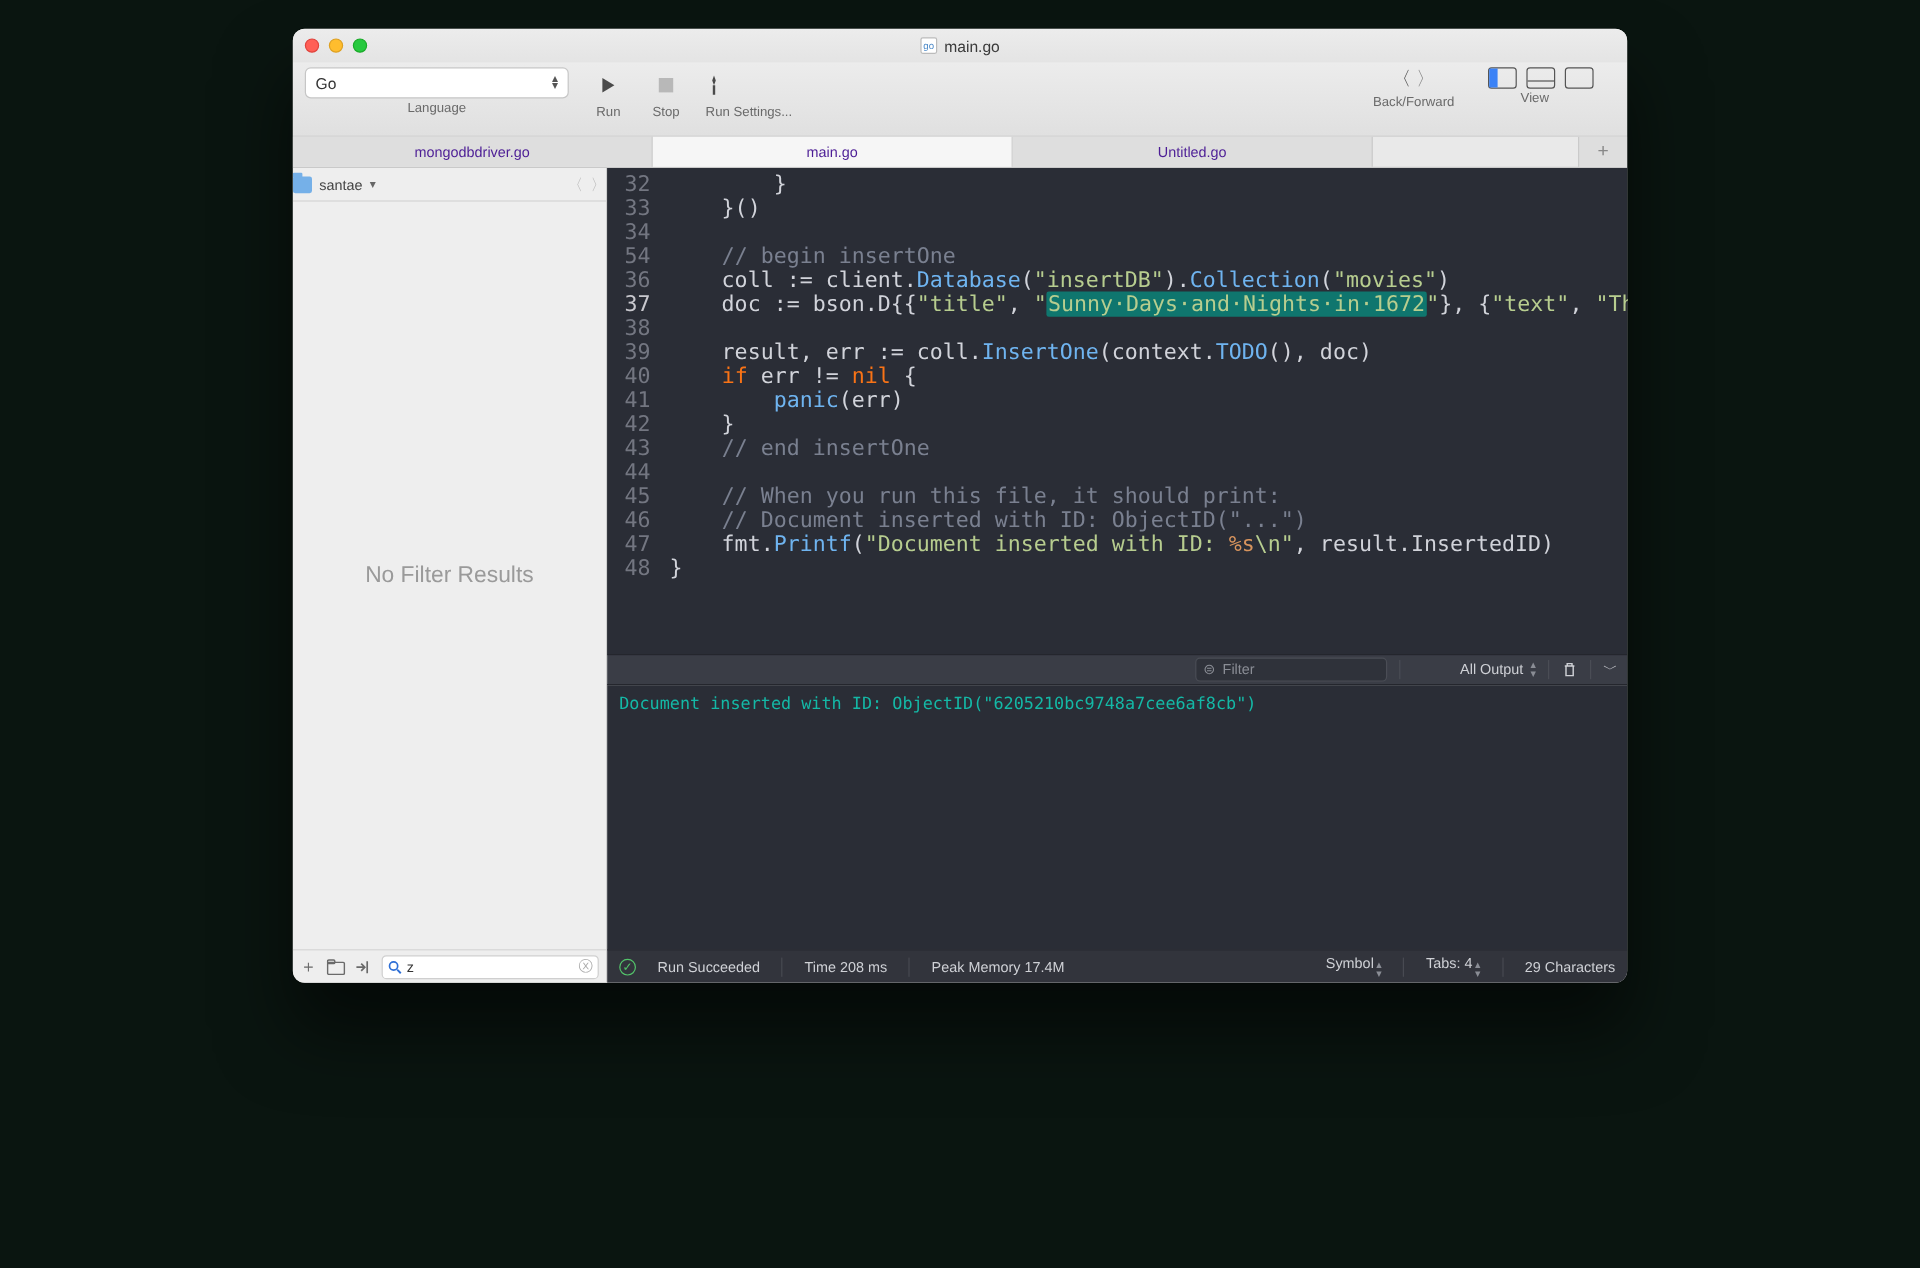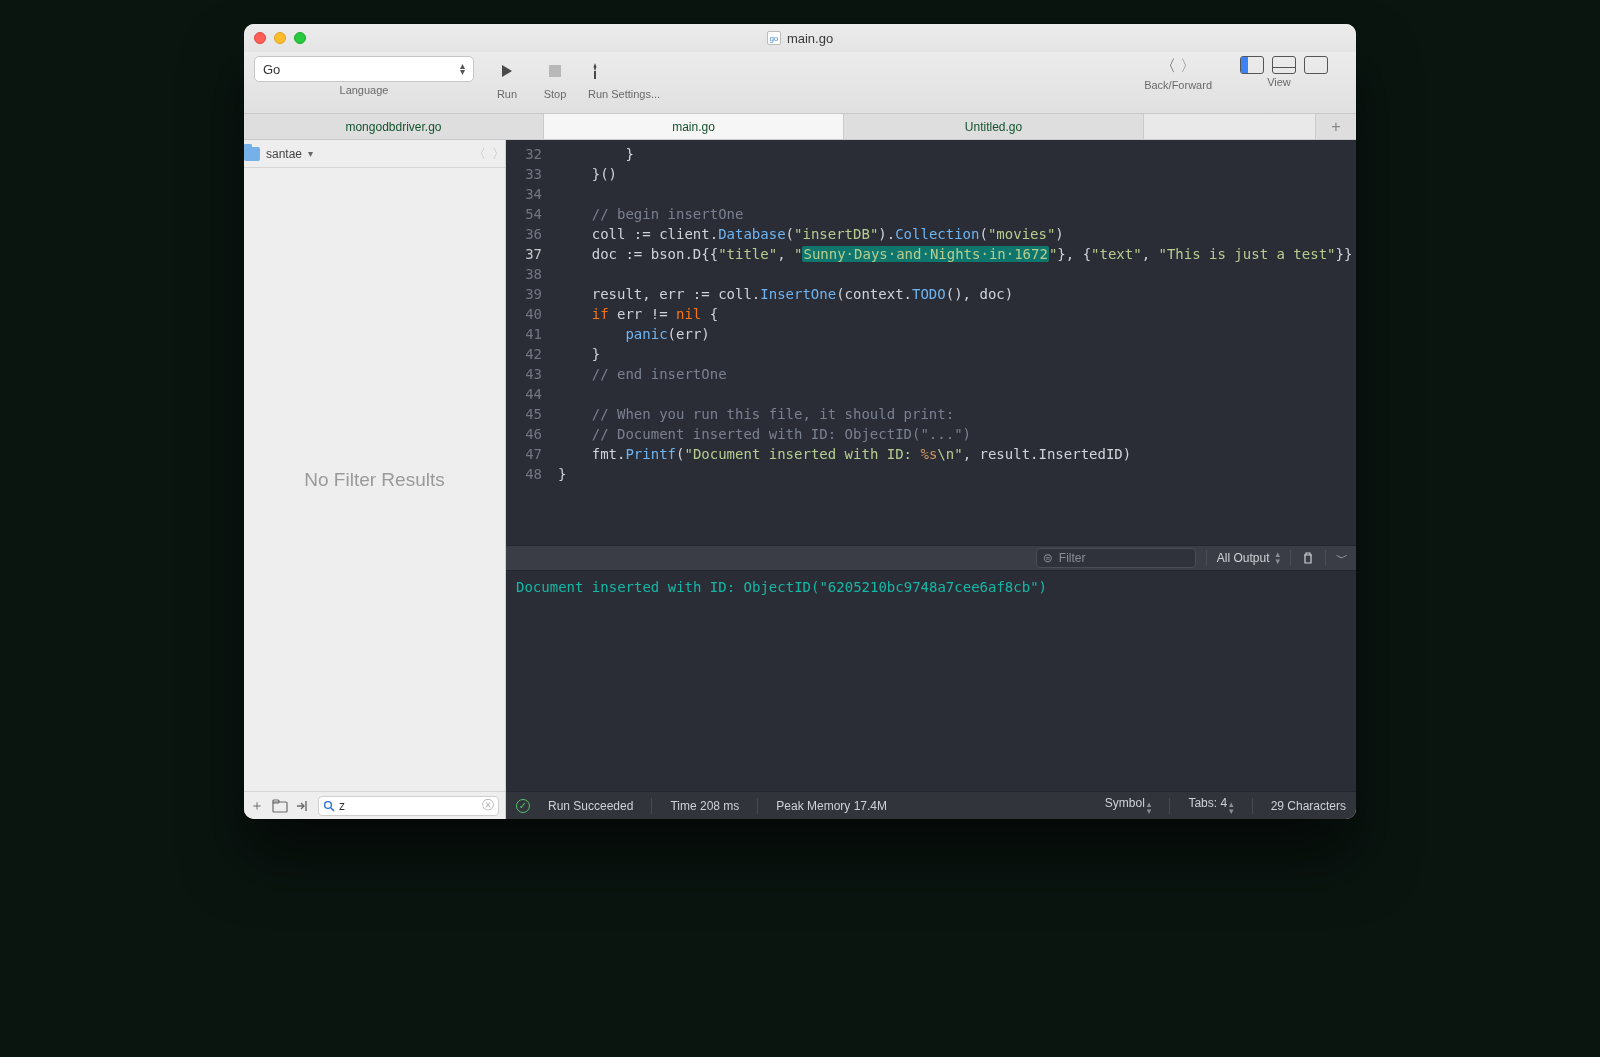--- a/index.html
+++ b/index.html
@@ -74,21 +74,21 @@
   .view-btns{display:flex;gap:8px;align-items:center;margin-left:10px;}
   .view-box{width:24px;height:18px;border:1.5px solid #555;border-radius:3px;position:relative;}
   .view-box.split-left::before{content:"";position:absolute;left:0;top:0;bottom:0;width:7px;background:#3b82f6;border-radius:1px 0 0 1px;}
   .view-box.split-bottom::before{content:"";position:absolute;left:0;right:0;bottom:0;height:5px;border-top:1.5px solid #555;}
   
   .tabrow{
     height:26px;background:#e9e9e9;border-bottom:1px solid #c9c9c9;display:flex;align-items:stretch;
   }
   .tab{
     flex:0 0 auto; min-width:200px; padding:0 20px; display:flex;align-items:center;justify-content:center;
-    font-size:12px;color:#14532d;border-right:1px solid #cacaca;background:#dedede;position:relative;
+    font-size:12px;color:#4c1d95;border-right:1px solid #cacaca;background:#dedede;position:relative;
   }
   .tab.wide{min-width:300px;}
   .tab.active{background:#f6f6f6;}
   .tab.add{min-width:34px;flex:0 0 34px;margin-left:auto;font-size:16px;color:#888;border-left:1px solid #cacaca;border-right:none;cursor:default;}
   
   .main{
     flex:1; display:flex; min-height:0;
   }
   
   .sidebar{
@@ -107,21 +107,21 @@
   }
   .sb-footer .mini{color:#6a6a6a;font-size:14px;cursor:default;}
   .sb-search{
     flex:1;height:20px;background:#fff;border:1px solid #cfcfcf;border-radius:4px;display:flex;align-items:center;padding:0 4px;gap:4px;font-size:12px;
   }
   .sb-search .mag{color:#2e6fd6;}
   .sb-search .clear{margin-left:auto;color:#aaa;font-size:12px;}
   
   .editor-col{flex:1;display:flex;flex-direction:column;min-width:0;}
   .code-area{
-    flex:1;background:#2a2d36;display:flex;font-family:Menlo,Consolas,monospace;font-size:14px;line-height:20px;
+    flex:1;background:#2a2d36;display:flex;font-family:Menlo,Consolas,monospace;font-size:18px;line-height:20px;
     overflow:hidden;
   }
   .gutter{
     width:44px;background:#2a2d36;color:#737681;text-align:right;padding:4px 8px 4px 0;user-select:none;
   }
   .gutter div{height:20px;}
   .gutter .current{color:#c8c8ce;}
   .code{
     flex:1;padding:4px 0 4px 8px;white-space:pre;color:#d1d3da;overflow-x:auto;
   }
@@ -134,21 +134,21 @@
   .cmt{color:#7a8090;font-style:normal;}
   
   .console-bar{
     height:26px;background:#3a3d46;border-top:1px solid #24262d;border-bottom:1px solid #24262d;
     display:flex;align-items:center;justify-content:flex-end;padding:0 8px;gap:10px;color:#b8bac0;font-size:12px;
   }
   .filter-box{
     width:160px;height:20px;background:#2f323a;border:1px solid #4a4d55;border-radius:4px;
     display:flex;align-items:center;gap:6px;padding:0 6px;color:#8a8d95;
   }
-  .pill{display:flex;align-items:center;gap:4px;color:#cfd1d6;}
+  .pill{display:flex;align-items:center;gap:4px;color:#cfd1d6;margin-left:40px;}
   .vsep{width:1px;height:16px;background:#4a4d55;}
   .console-out{
     height:220px;background:#2a2d36;color:#14b8a6;font-family:Menlo,Consolas,monospace;font-size:14px;
     padding:8px 10px;white-space:pre;overflow:auto;
   }
   
   .status{
     height:28px;background:#32343c;color:#cfd1d6;font-size:12px;display:flex;align-items:center;padding:0 10px;gap:18px;
     border-top:1px solid #24262d;
   }

